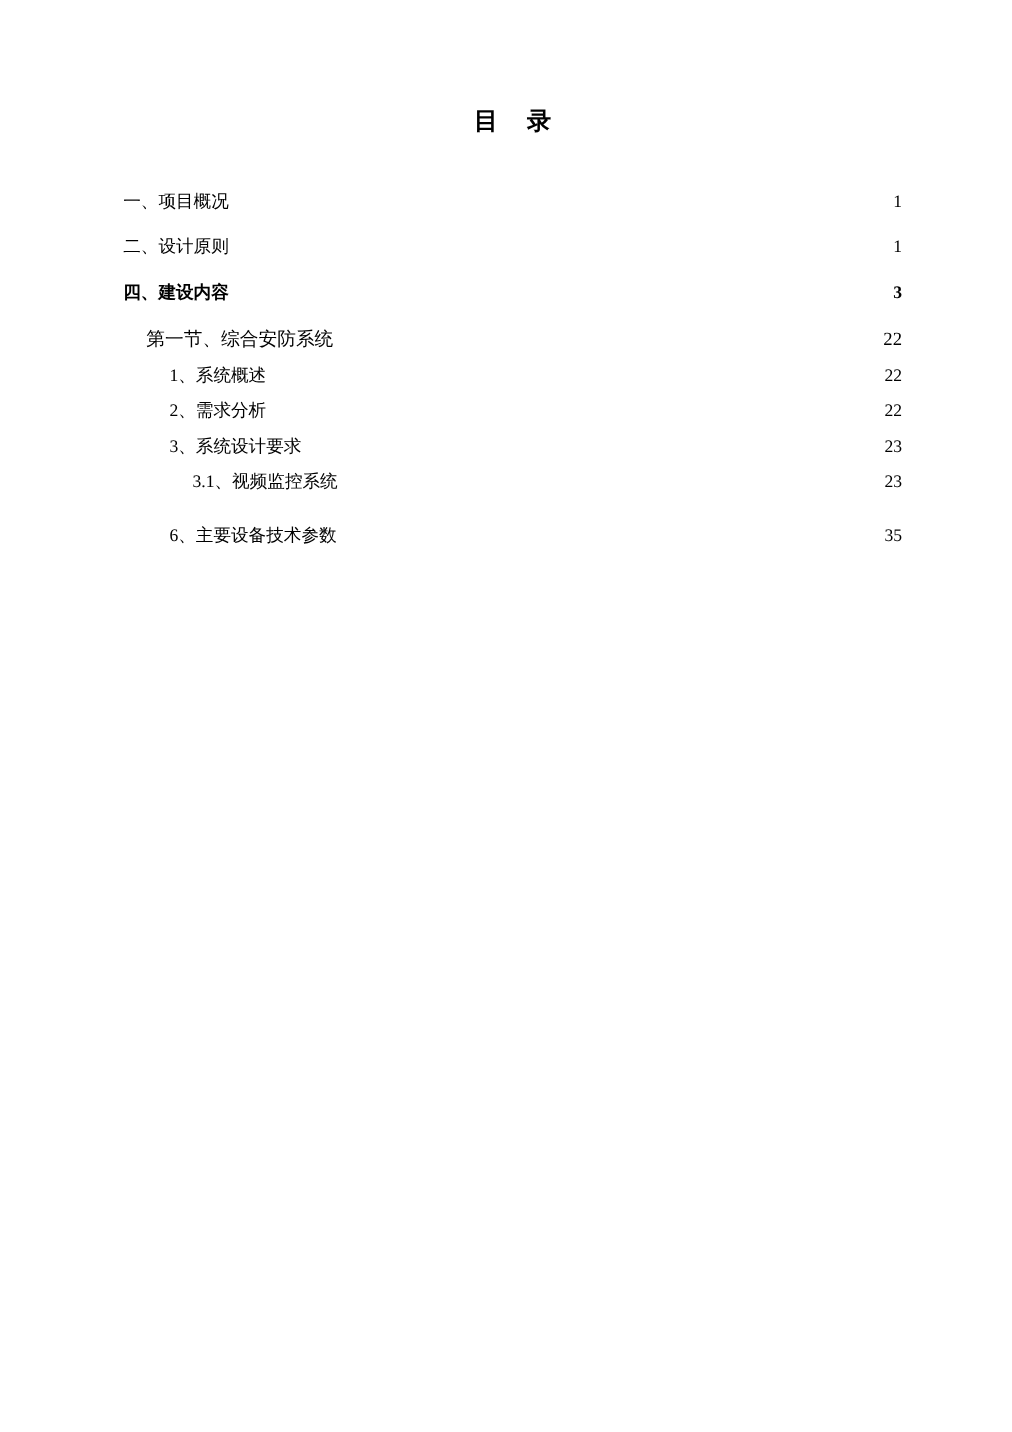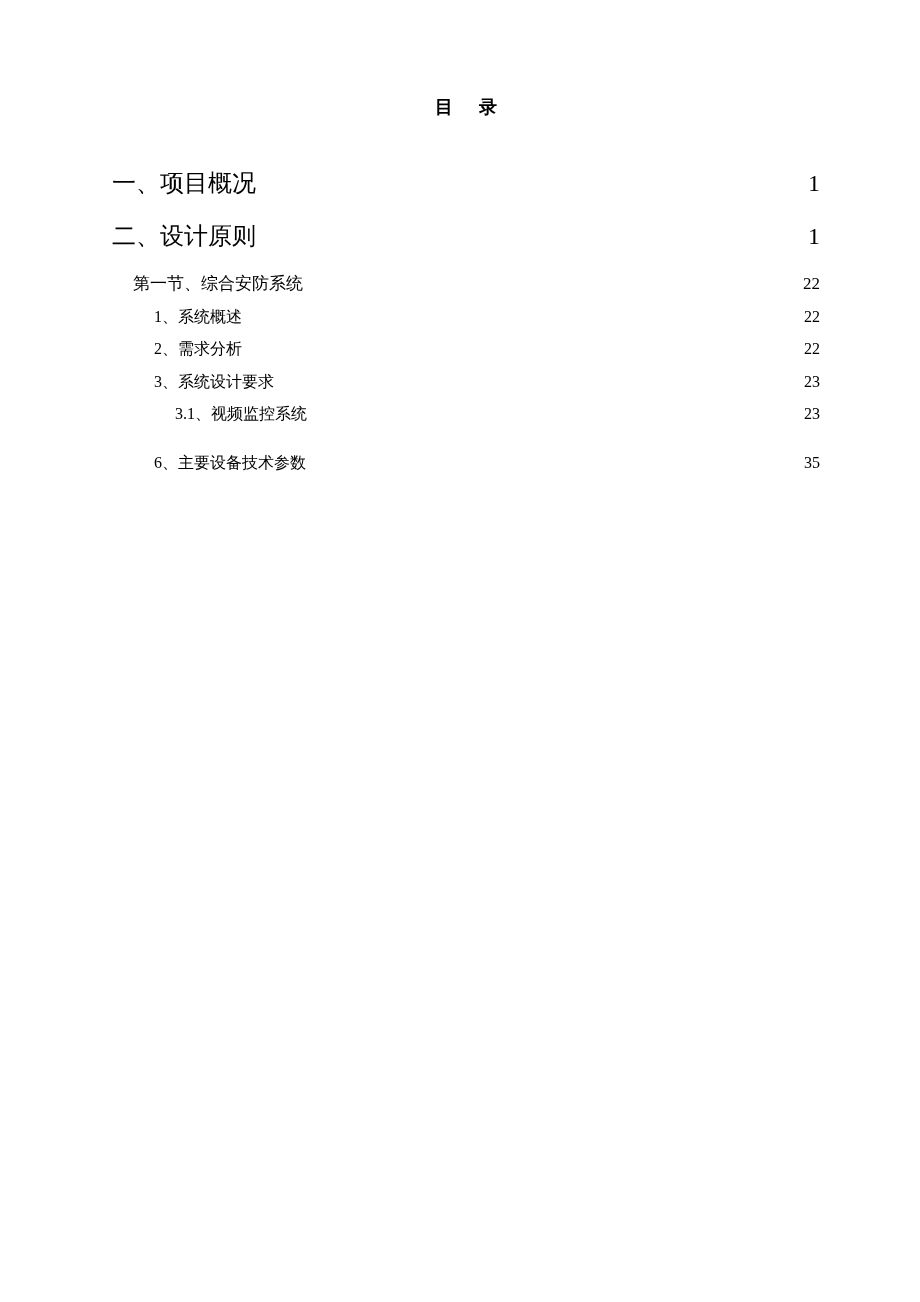--- a/index.html
+++ b/index.html
@@ -10,37 +10,37 @@
     body {
       width: 920px;
       height: 1302px;
       background: #ffffff;
       font-family: "SimSun", "宋体", serif;
       color: #000;
       padding: 95px 100px 0 112px;
     }
     .title {
       text-align: center;
-      font-size: 18px;
+      font-size: 22px;
       font-weight: bold;
       letter-spacing: 26px;
       margin-bottom: 48px;
       padding-left: 26px;
     }
     .toc-entry {
       display: flex;
       align-items: baseline;
       white-space: nowrap;
       font-size: 17px;
       line-height: 1.4;
     }
     .toc-lvl-0 {
       margin-left: 0;
       margin-bottom: 19px;
-      font-size: 24px;
+      font-size: 16px;
       justify-content: flex-end;
     }
     .toc-lvl-1 {
       margin-left: 21px;
       margin-bottom: 10px;
       font-size: 17px;
       gap: 16px;
     }
     .toc-lvl-2 {
       margin-left: 42px;
@@ -94,20 +94,25 @@
     <div class="toc-entry toc-lvl-0">
       <span class="toc-label">一、项目概况</span>
       <span class="toc-dots"></span>
       <span class="toc-page">1</span>
     </div>
     <div class="toc-entry toc-lvl-0">
       <span class="toc-label">二、设计原则</span>
       <span class="toc-dots"></span>
       <span class="toc-page">1</span>
     </div>
+    <div class="toc-entry toc-lvl-0 bold">
+      <span class="toc-label">四、建设内容</span>
+      <span class="toc-dots toc-dots-small"></span>
+      <span class="toc-page">3</span>
+    </div>
     <div class="toc-entry toc-lvl-1">
       <span class="toc-label">第一节、综合安防系统</span>
       <span class="toc-dots"></span>
       <span class="toc-page">22</span>
     </div>
     <div class="toc-entry toc-lvl-2">
       <span class="toc-label">1、系统概述</span>
       <span class="toc-dots"></span>
       <span class="toc-page">22</span>
     </div>

